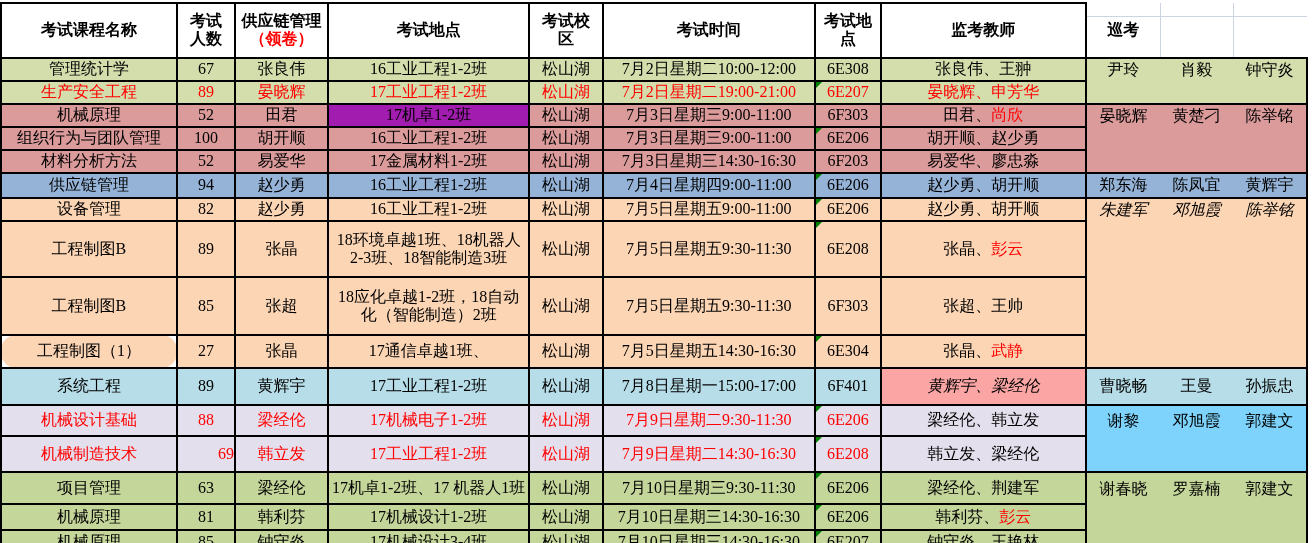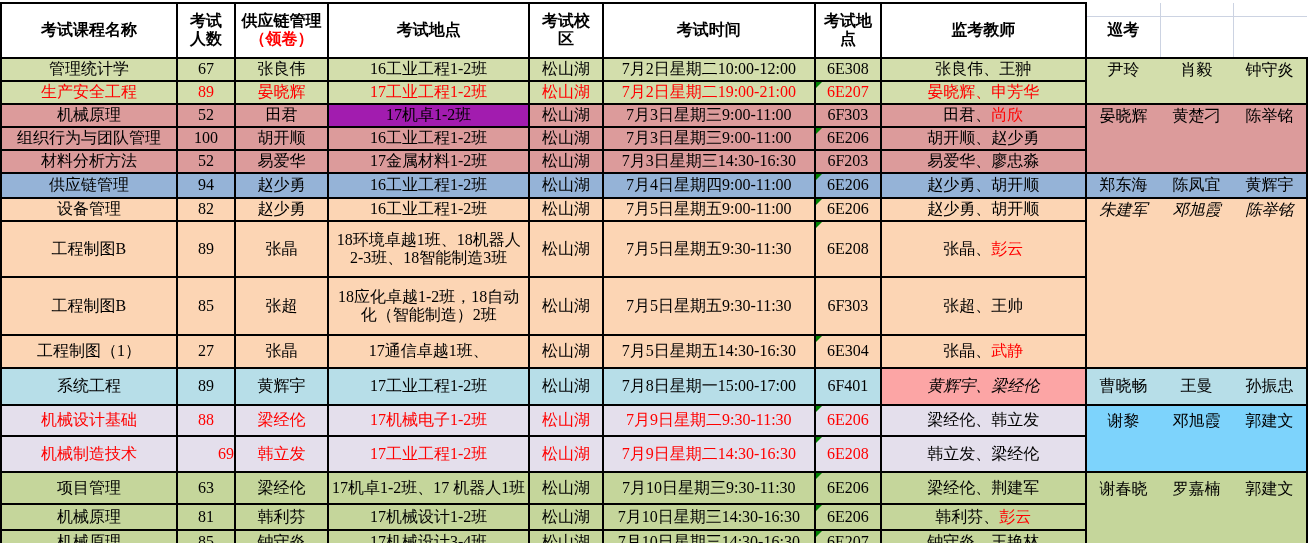--- a/index.html
+++ b/index.html
@@ -199,21 +199,21 @@
         <td class="cell-count" style="background: rgb(252, 213, 180);">85</td>
         <td class="cell-teacher" style="background: rgb(252, 213, 180);">张超</td>
         <td class="cell-classes" style="background: rgb(252, 213, 180);">18应化卓越1-2班，18自动化（智能制造）2班</td>
         <td class="cell-campus" style="background: rgb(252, 213, 180);">松山湖</td>
         <td class="cell-time" style="background: rgb(252, 213, 180);">7月5日星期五9:30-11:30</td>
         <td class="cell-room" style="background: rgb(252, 213, 180);">6F303</td>
         <td class="cell-invigilators" style="background: rgb(252, 213, 180);"><span>张超、王帅</span></td>
         <td class="gutter"></td>
       </tr>
       <tr style="height: 33px;">
-        <td class="cell-course" style="background: rgb(252, 213, 180);">工程制图（1）</td>
+        <td class="cell-course" style="background: rgb(252, 213, 180); border-radius: 15px;">工程制图（1）</td>
         <td class="cell-count" style="background: rgb(252, 213, 180);">27</td>
         <td class="cell-teacher" style="background: rgb(252, 213, 180);">张晶</td>
         <td class="cell-classes" style="background: rgb(252, 213, 180);">17通信卓越1班、</td>
         <td class="cell-campus" style="background: rgb(252, 213, 180);">松山湖</td>
         <td class="cell-time" style="background: rgb(252, 213, 180);">7月5日星期五14:30-16:30</td>
         <td class="cell-room" style="background: rgb(252, 213, 180);"><span class="note-tri"></span>6E304</td>
         <td class="cell-invigilators" style="background: rgb(252, 213, 180);"><span>张晶、</span><span class="rr">武静</span></td>
         <td class="gutter"></td>
       </tr>
       <tr style="height: 35px;">

